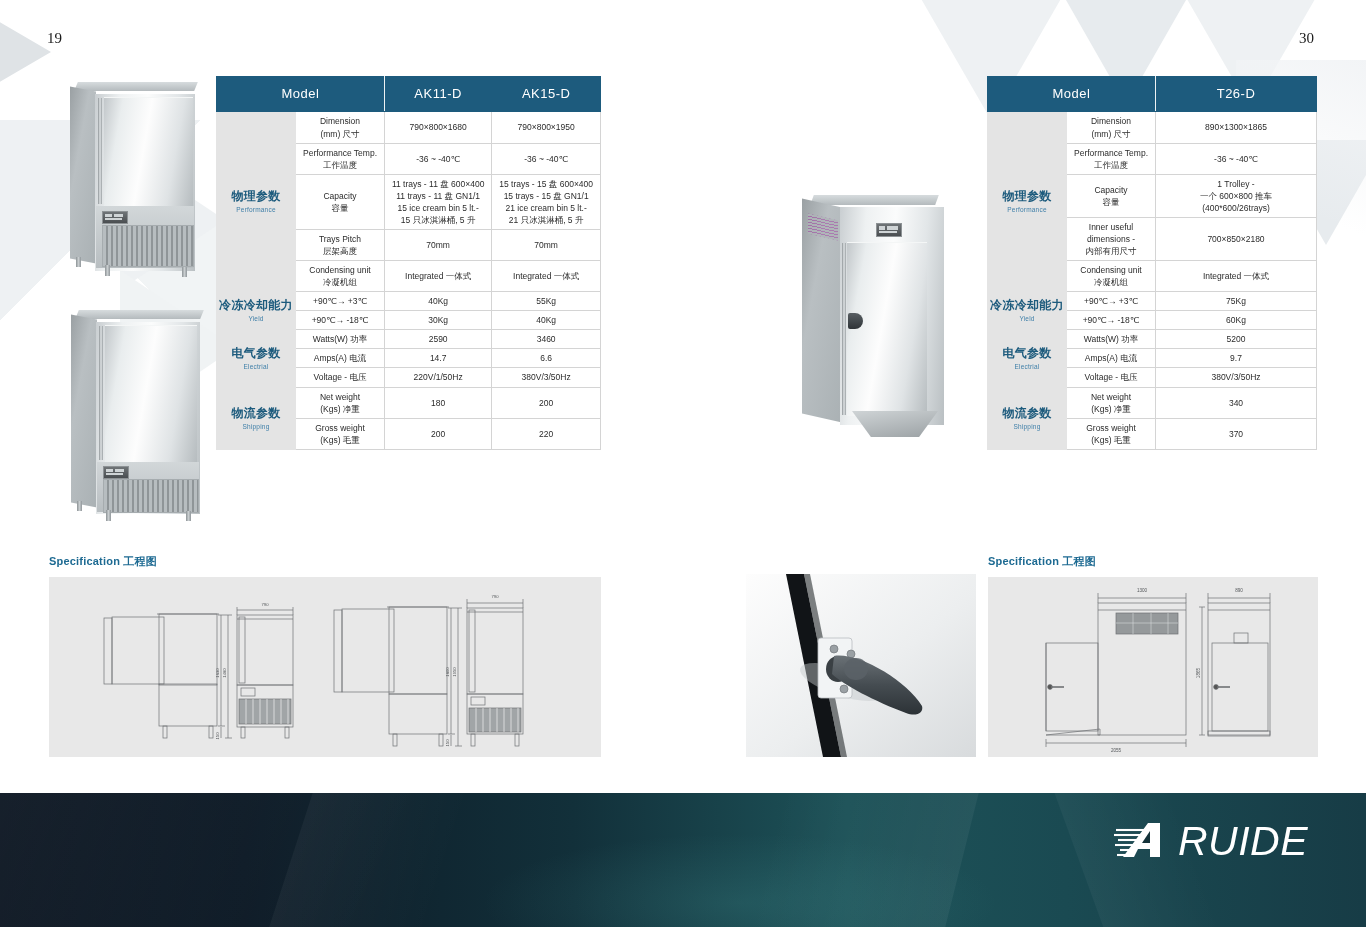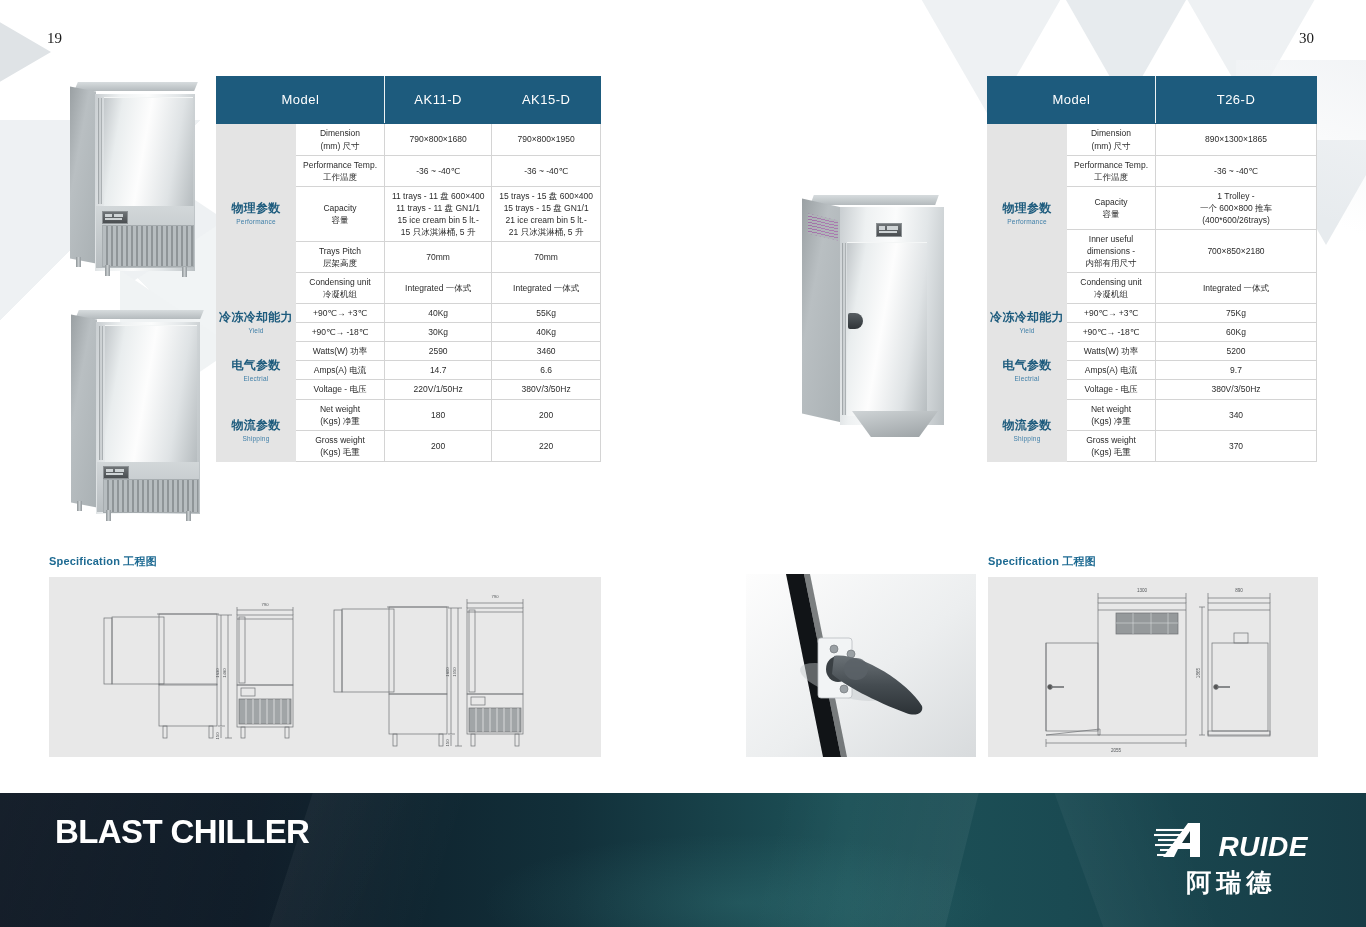--- a/index.html
+++ b/index.html
@@ -39,21 +39,21 @@
   .cab .leg{position:absolute;background:linear-gradient(90deg,#8d9396,#c8cdcf,#90969a);}
   .cab .handle{position:absolute;background:linear-gradient(180deg,#585e62,#2f3438);border-radius:3px;}
   .cab .ramp{position:absolute;background:linear-gradient(170deg,#cfd4d6,#9ba1a4);}
   .cab .vent{position:absolute;background:repeating-linear-gradient(180deg,#aeb4b7 0 2px,#9298 2px 3px);opacity:.8;}
 
   
   .spec-table{position:absolute;z-index:5;border-collapse:collapse;background:#fff;}
   .spec-table td,.spec-table th{border:1px solid #d4d4d4;text-align:center;vertical-align:middle;
       color:#2b2b2b;font-size:8.5px;line-height:1.42;padding:3px 2px;}
   .spec-table thead th{background:#1d5b7d;color:#fff;border:1px solid #1d5b7d;font-size:13px;
-      font-weight:400;letter-spacing:.5px;padding:14px 4px;}
+      font-weight:400;letter-spacing:.5px;padding:8px 4px;}
   .spec-table thead th.mdl{border-right:1px solid #eef2f4;}
   .grp{background:#e4e4e4;border:1px solid #e4e4e4 !important;width:74px;}
   .grp .zh{color:#1d5b7d;font-size:12px;font-weight:bold;line-height:1.25;display:block;letter-spacing:.3px;}
   .grp .en{color:#3f7fa8;font-size:6.5px;display:block;margin-top:1px;letter-spacing:.2px;}
   .pname{width:84px;color:#2b2b2b;}
   .val{color:#2b2b2b;}
   .cap{font-size:7.4px;line-height:1.5;}
 
   
   .spec-label{position:absolute;z-index:5;color:#1d6a92;font-size:11px;font-weight:bold;letter-spacing:.2px;}
@@ -68,21 +68,21 @@
      background:
        linear-gradient(115deg, rgba(255,255,255,.05) 0%, rgba(255,255,255,0) 30%),
        linear-gradient(90deg,#0a1420 0%,#0d1a26 18%,#12303a 42%,#1d5258 62%,#1a4a52 78%,#173c46 100%);}
   .footer .fx{position:absolute;}
   .footer-title{position:absolute;left:55px;top:18px;color:#fff;z-index:3;}
   .footer-title .l1,.footer-title .l2{font-size:33px;font-weight:bold;letter-spacing:-.6px;line-height:1.28;
       font-family:"Liberation Sans","DejaVu Sans",sans-serif;}
   .footer-title .zh{font-weight:normal;font-size:29px;letter-spacing:3px;}
   .logo{position:absolute;right:58px;top:28px;z-index:3;text-align:center;}
   .logo .mark{display:flex;align-items:flex-end;justify-content:center;}
-  .logo .word{color:#fff;font-size:28px;font-weight:bold;font-style:italic;letter-spacing:.5px;
+  .logo .word{color:#fff;font-size:41px;font-weight:normal;font-style:italic;letter-spacing:.5px;
       font-family:"Liberation Sans","DejaVu Sans",sans-serif;line-height:.95;}
   .logo .zhname{color:#fff;font-size:25px;font-weight:bold;letter-spacing:5px;margin-top:5px;
       font-family:"DejaVu Sans",sans-serif;}
 </style>
 </head>
 <body>
 
 <div class="bg-layer">
   <div class="tri tri-r" style="left:-4px;top:20px;"></div>
   <div class="poly" style="left:-40px;top:120px;width:300px;height:200px;background:linear-gradient(135deg,#eef1f3 0%,#eef1f3 48%,transparent 48%);"></div>
@@ -495,36 +495,34 @@
   <div class="fx" style="left:290px;top:-20px;width:160px;height:180px;transform:skewX(-18deg);
               background:linear-gradient(90deg,rgba(255,255,255,.045),rgba(255,255,255,0));"></div>
   <div class="fx" style="left:760px;top:-10px;width:200px;height:170px;transform:skewX(-14deg);
               background:linear-gradient(90deg,rgba(255,255,255,0),rgba(255,255,255,.05));"></div>
   <div class="fx" style="left:1080px;top:-30px;width:120px;height:200px;transform:skewX(20deg);
               background:linear-gradient(90deg,rgba(255,255,255,.04),rgba(255,255,255,0));"></div>
   <div class="fx" style="left:480px;top:40px;width:520px;height:140px;
               background:radial-gradient(ellipse at center,rgba(70,150,150,.22),rgba(0,0,0,0) 70%);"></div>
 
   <div class="footer-title">
-    <div class="l1">BLAST CHILLER</div>
   </div>
 
   <div class="logo">
     <div class="mark">
       <svg width="64" height="40" viewBox="0 0 64 40">
         <g fill="#ffffff">
           <polygon points="34,2 46,2 46,36 36,36 36,28 24,28 20,36 9,36"></polygon>
           <polygon points="36,10 36,22 28,22" fill="#15333a"></polygon>
         </g>
         <g stroke="#ffffff" stroke-width="2.1">
           <line x1="2" y1="9" x2="30" y2="9"></line>
           <line x1="0" y1="14" x2="27" y2="14"></line>
           <line x1="4" y1="19" x2="25" y2="19"></line>
           <line x1="1" y1="24" x2="22" y2="24"></line>
           <line x1="6" y1="29" x2="19" y2="29"></line>
           <line x1="3" y1="34" x2="15" y2="34"></line>
         </g>
       </svg>
       <span class="word">RUIDE</span>
     </div>
-    <div class="zhname">阿瑞德</div>
   </div>
 </div>
 
 </body></html>

